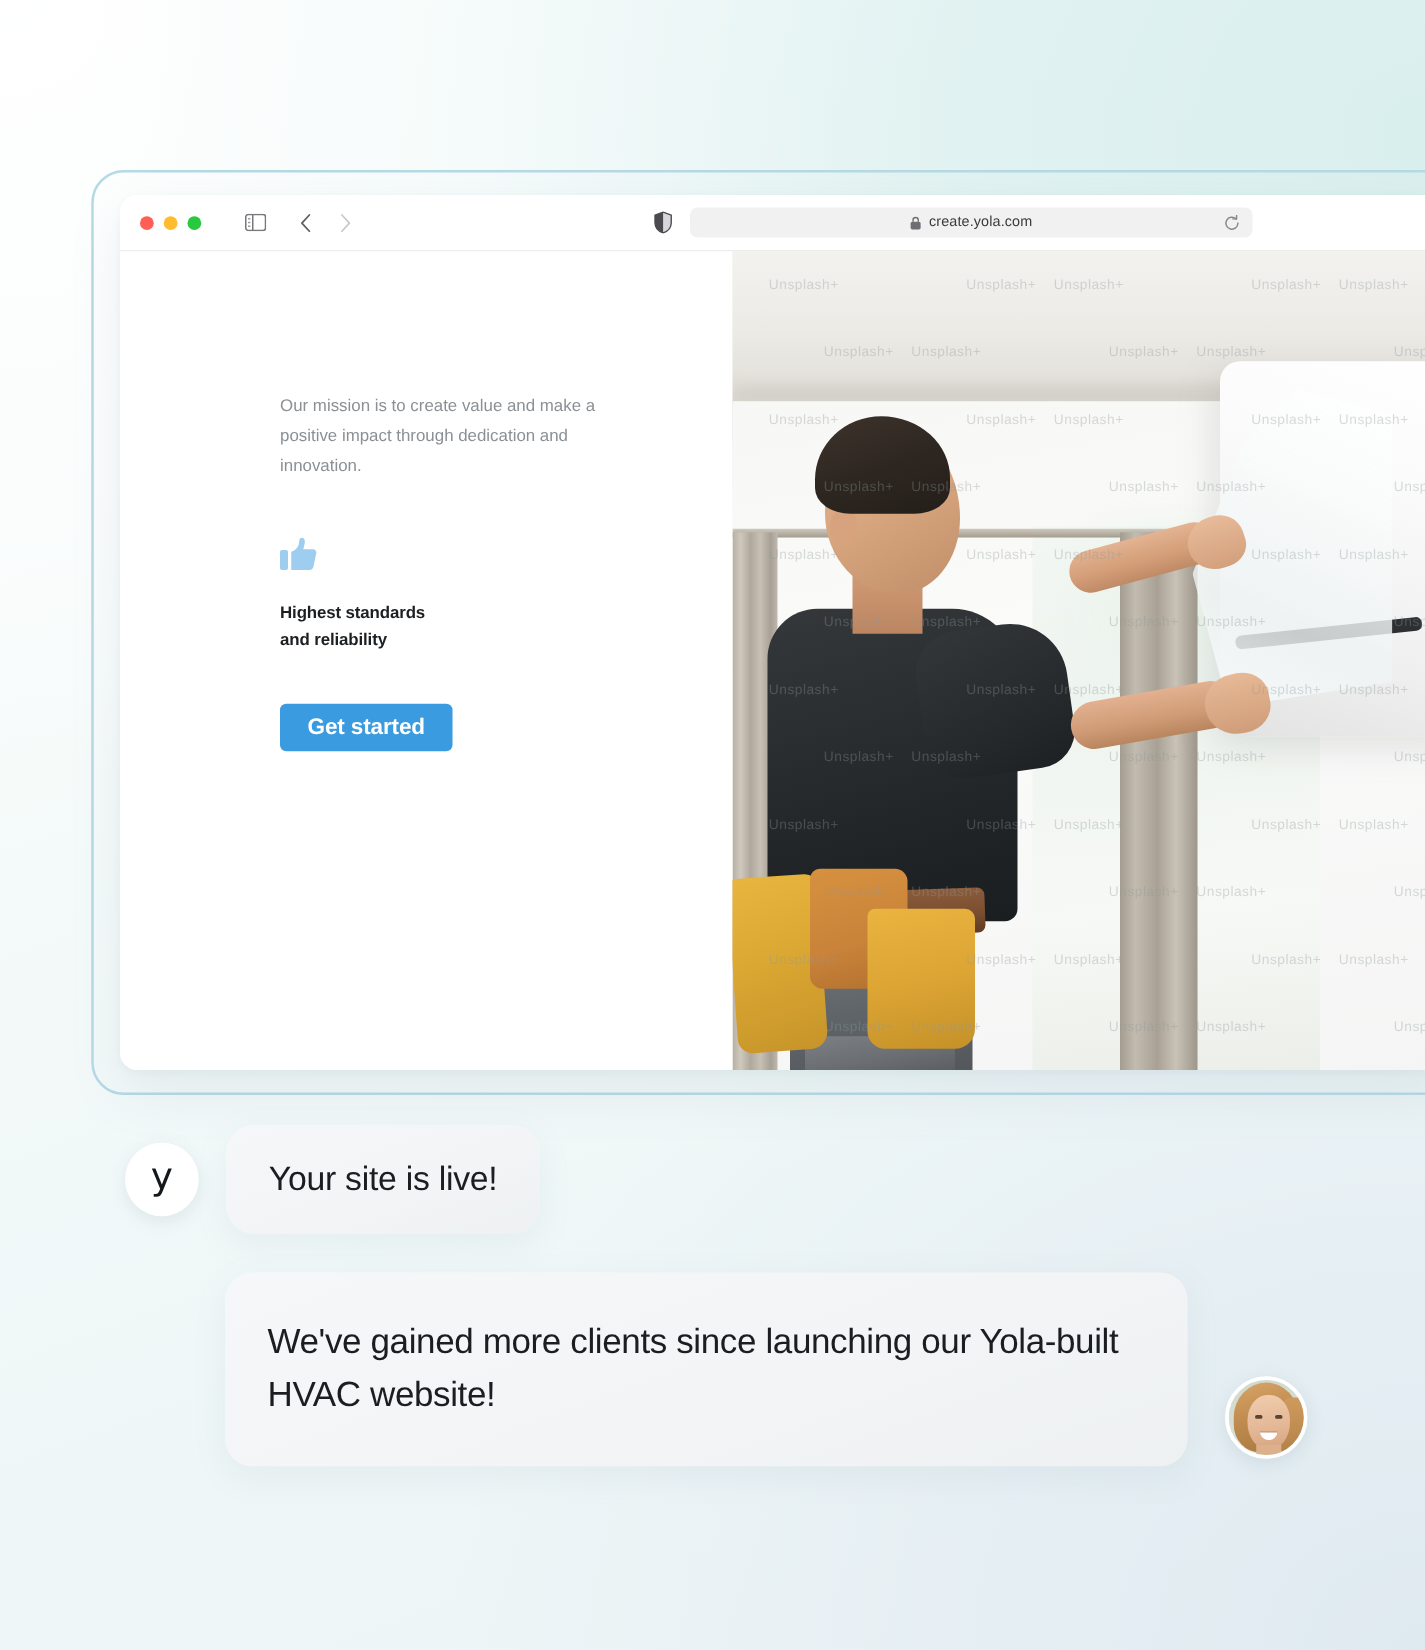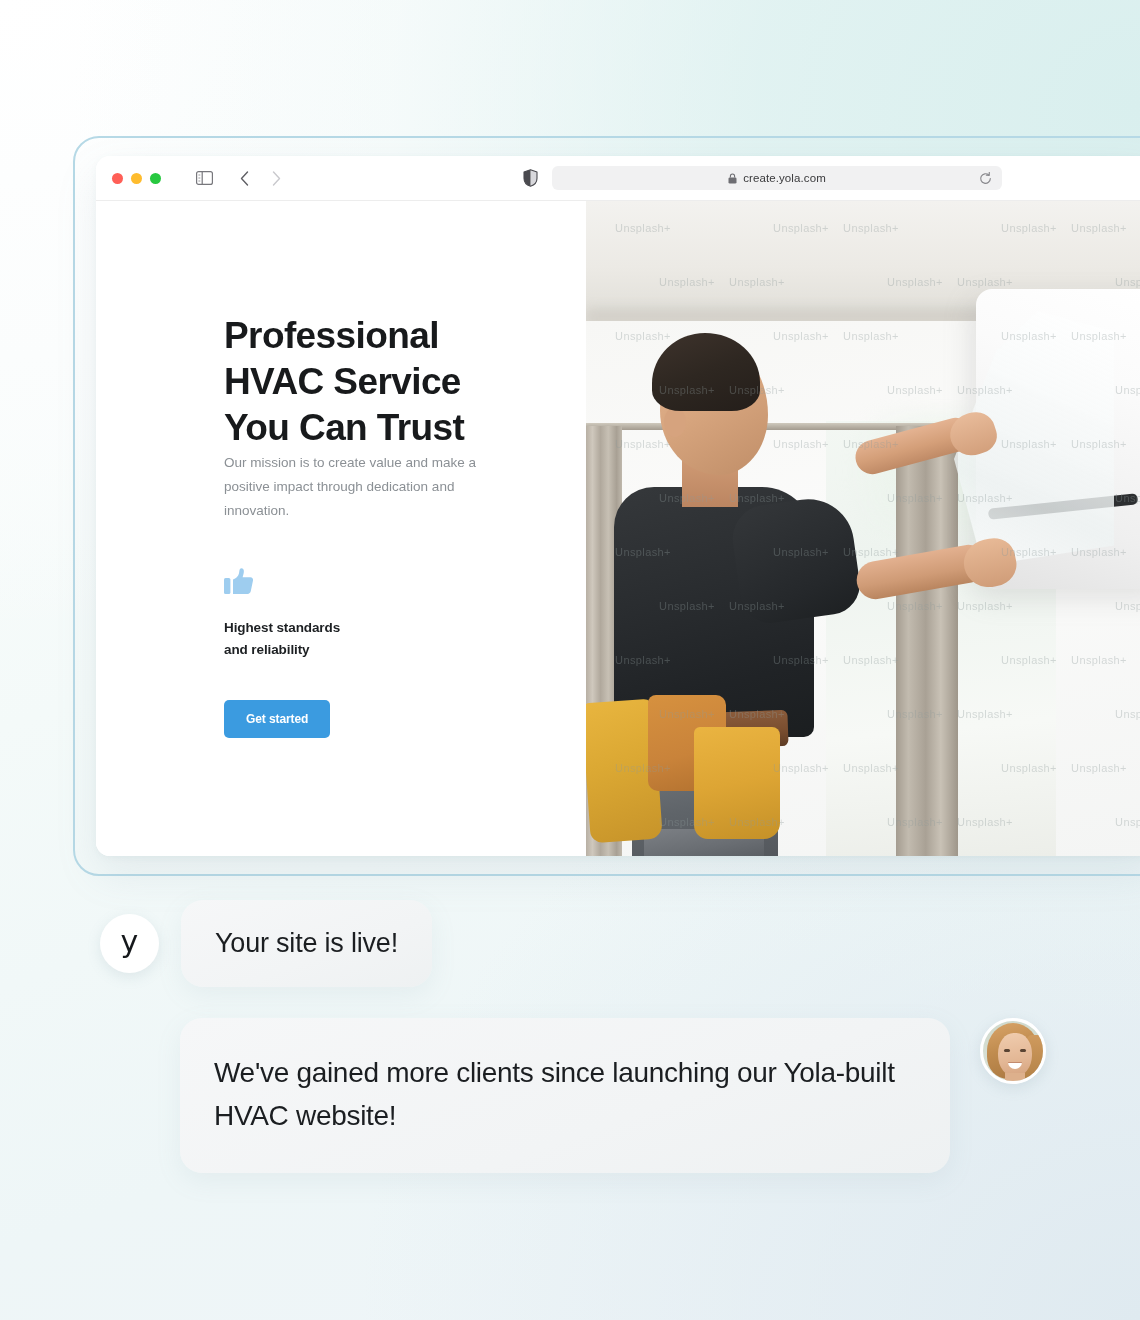--- a/index.html
+++ b/index.html
@@ -165,21 +165,21 @@
 
   .cta-btn {
     margin-top: 40px;
     display: inline-flex;
     align-items: center;
     justify-content: center;
     height: 38px;
     padding: 0 22px;
     background: #3b9be0;
     color: #ffffff;
-    font-size: 12px;
+    font-size: 18px;
     font-weight: 700;
     border: none;
     border-radius: 5px;
     cursor: pointer;
     letter-spacing: -0.1px;
     font-family: "Liberation Sans", sans-serif;
   }
 
   
   .hero-photo {
@@ -368,21 +368,21 @@
   }
   .bubble-1 {
     padding: 28px 34px;
     font-size: 27px;
     letter-spacing: -0.2px;
   }
   .chat-row-2 {
     position: absolute;
     left: 180px; top: 118px;
     display: flex;
-    align-items: flex-start;
+    align-items: flex-end;
     gap: 30px;
   }
   .bubble-2 {
     width: 770px;
     padding: 34px 34px 36px 34px;
     font-size: 28px;
     line-height: 1.52;
     letter-spacing: -0.3px;
   }
   .person-avatar {
@@ -475,23 +475,20 @@
           <path d="M11.3 6.5 a4.8 4.8 0 1 1 -1.5 -3.45" stroke="#8a8a8e" stroke-width="1.2" fill="none" stroke-linecap="round"></path>
           <path d="M10.3 0.4 L10.2 3.3 L7.4 3.1" stroke="#8a8a8e" stroke-width="1.2" fill="none" stroke-linecap="round" stroke-linejoin="round"></path>
         </svg>
       </span>
     </div>
   </div>
 
   <div class="page-body">
 
     <div class="hero-left">
-      <h1 class="hero-title">Professional
-HVAC Service
-You Can Trust</h1>
       <p class="hero-sub">Our mission is to create value and make a positive impact through dedication and innovation.</p>
 
       <div class="features">
 
         <div class="feature">
           <span class="feature-icon">
             <svg width="30" height="29" viewBox="0 0 30 29" fill="none">
               <rect x="0" y="11" width="6.4" height="16" rx="1.6" fill="#9ecdef"></rect>
               <path d="M9 27 V12.4 C9 12.4 12.6 11.4 14.3 8.2 C15.5 6 15.1 3.6 15.8 2.2 C16.4 1 18.2 0.8 19.2 1.9 C20.4 3.2 19.8 6.2 19.1 8.6 L18.6 10.3 H26.3 C28.2 10.3 29.4 11.8 29 13.6 L26.8 24.1 C26.5 25.8 25.2 27 23.6 27 Z" fill="#9ecdef"></path>
             </svg>

